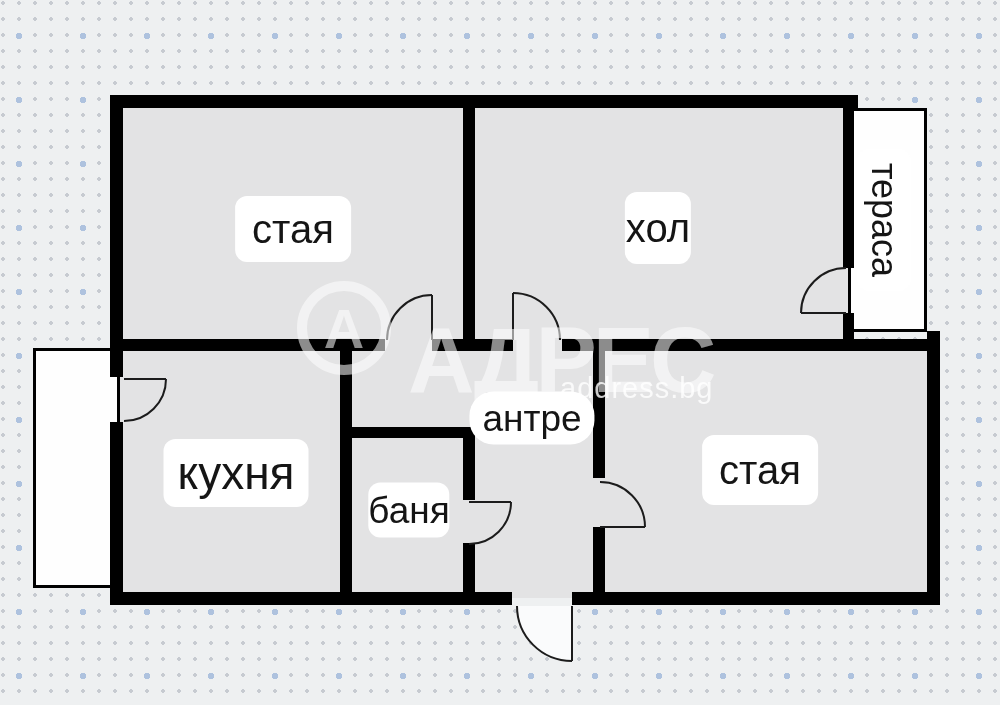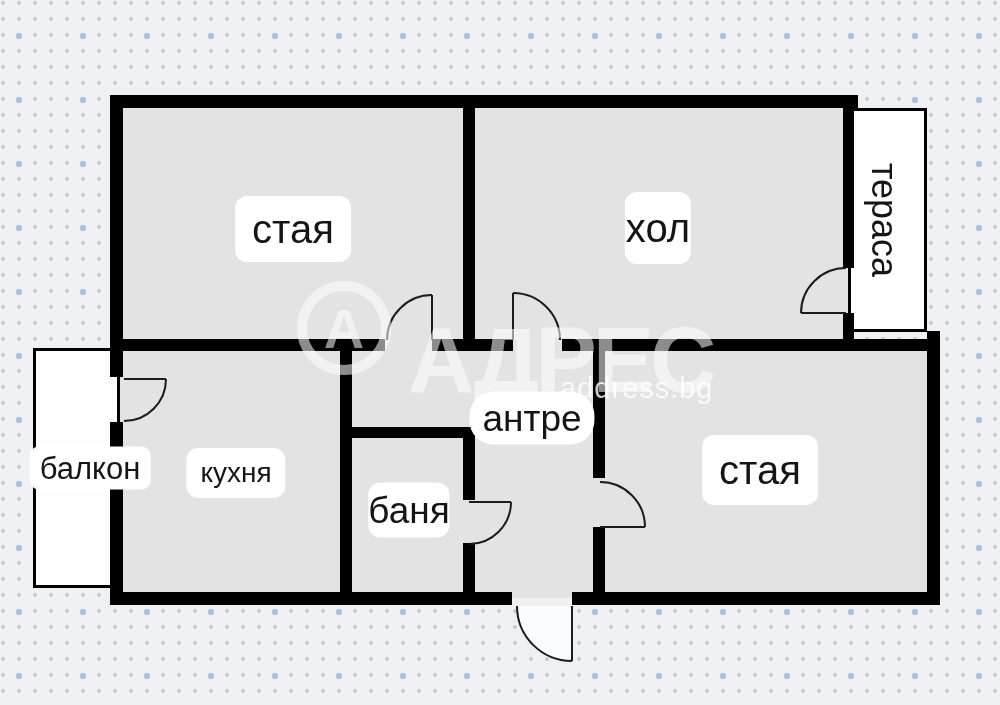--- a/index.html
+++ b/index.html
@@ -40,21 +40,21 @@
   .wm-site{left:560px;top:372px;font-size:29px;color:rgba(255,255,255,0.8);letter-spacing:1px;}
 
   
   .lbl{position:absolute;transform:translate(-50%,-50%);background:#fff;border-radius:12px;
     color:#151515;white-space:nowrap;z-index:10;line-height:1;}
   .lbl-staya-top{left:293px;top:229px;font-size:40px;padding:13px 17px;}
   .lbl-hol{left:658px;top:228px;font-size:40px;padding:16px 1px;}
   .lbl-terasa{left:884px;top:220px;font-size:36px;padding:9px 14px;
     transform:translate(-50%,-50%) rotate(90deg);}
   .lbl-balkon{left:90px;top:468px;font-size:31px;padding:6px 10px;border-radius:9px;}
-  .lbl-kuhnya{left:236px;top:473px;font-size:28px;padding:11px 14px;}
+  .lbl-kuhnya{left:236px;top:473px;font-size:46px;padding:11px 14px;}
   .lbl-banya{left:409px;top:510px;font-size:37px;padding:9px 0;}
   .lbl-antre{left:532px;top:418px;font-size:37px;padding:8px 13px;border-radius:24px;}
   .lbl-staya-bottom{left:760px;top:470px;font-size:40px;padding:15px 17px;}
 </style>
 </head>
 <body>
 
 <div id="canvas">
 
   <div class="room-fill fill-top"></div>
@@ -110,19 +110,18 @@
     </g>
   </svg>
 
   <div class="wm wm-logo">А</div>
   <div class="wm wm-brand">АДРЕС</div>
   <div class="wm wm-site">address.bg</div>
 
   <div class="lbl lbl-staya-top">стая</div>
   <div class="lbl lbl-hol">хол</div>
   <div class="lbl lbl-terasa">тераса</div>
-  <div class="lbl lbl-balkon">балкон</div>
   <div class="lbl lbl-kuhnya">кухня</div>
   <div class="lbl lbl-banya">баня</div>
   <div class="lbl lbl-antre">антре</div>
   <div class="lbl lbl-staya-bottom">стая</div>
 
 </div>
 
 </body></html>

